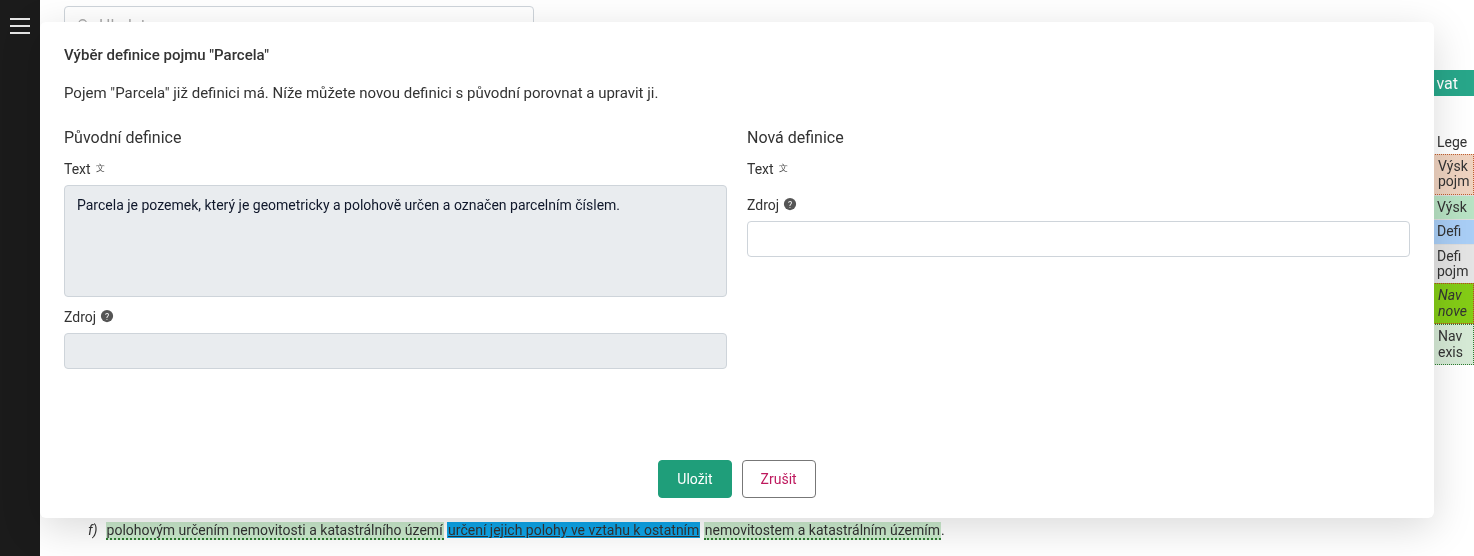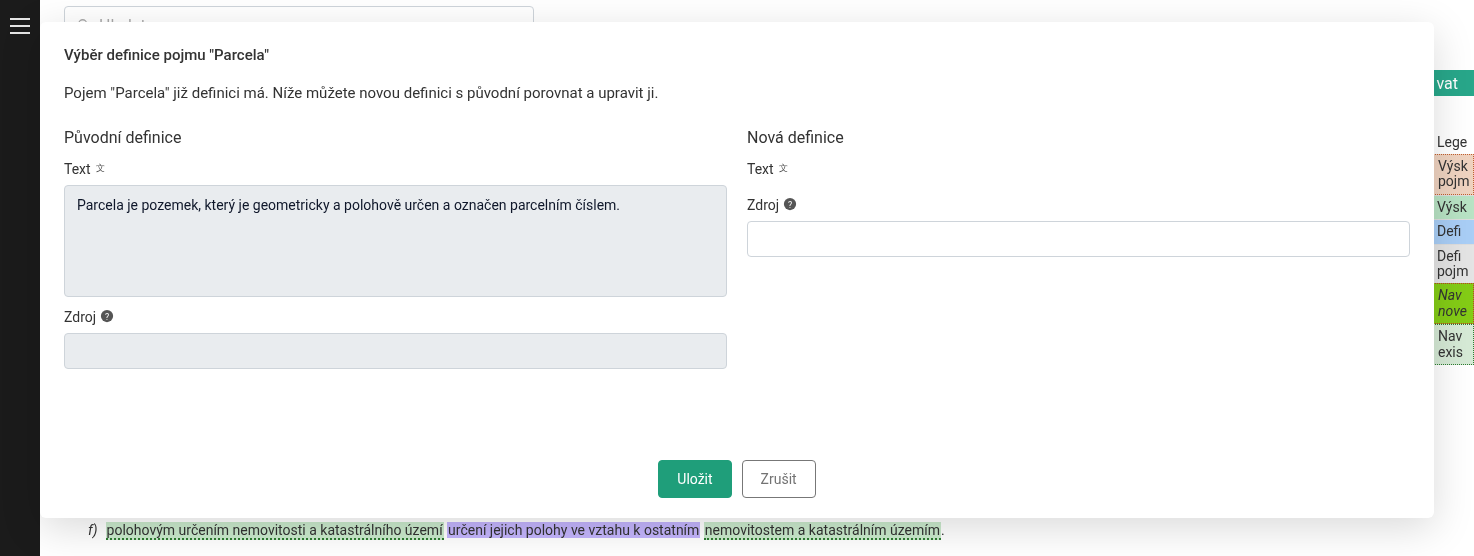--- a/index.html
+++ b/index.html
@@ -58,21 +58,21 @@
   }
   .bg-highlight-line {
     position: absolute;
     left: 48px;
     top: 522px;
     font-size: 14px;
     color: #333;
   }
   .bg-highlight-line .f-italic { font-style: italic; color: #333; margin-right: 8px; }
   .bg-mark-green { background: #caeacc; border-bottom: 2px dotted #2e7d32; padding: 0 1px; }
-  .bg-mark-blue  { background: #c4b5fd; padding: 0 1px; }
+  .bg-mark-blue  { background: #0ea5e9; padding: 0 1px; text-decoration: underline; }
   .bg-badge-green-btn {
     position: absolute;
     right: 0; top: 70px;
     height: 26px;
     background: #28a78a;
     color: #fff;
     display: flex;
     align-items: center;
     padding: 0 16px;
     font-size: 16px;
@@ -198,21 +198,21 @@
     cursor: pointer;
   }
   .btn-primary {
     background: #1f9e7a;
     border: 1px solid #1f9e7a;
     color: #fff;
   }
   .btn-secondary {
     background: #fff;
     border: 1px solid #777;
-    color: #737373;
+    color: #be185d;
   }
   svg { display: block; }
 </style>
 </head>
 <body>
 
 <div class="bg-sidebar">
   <div class="hamburger">
     <span></span>
       <span></span>

